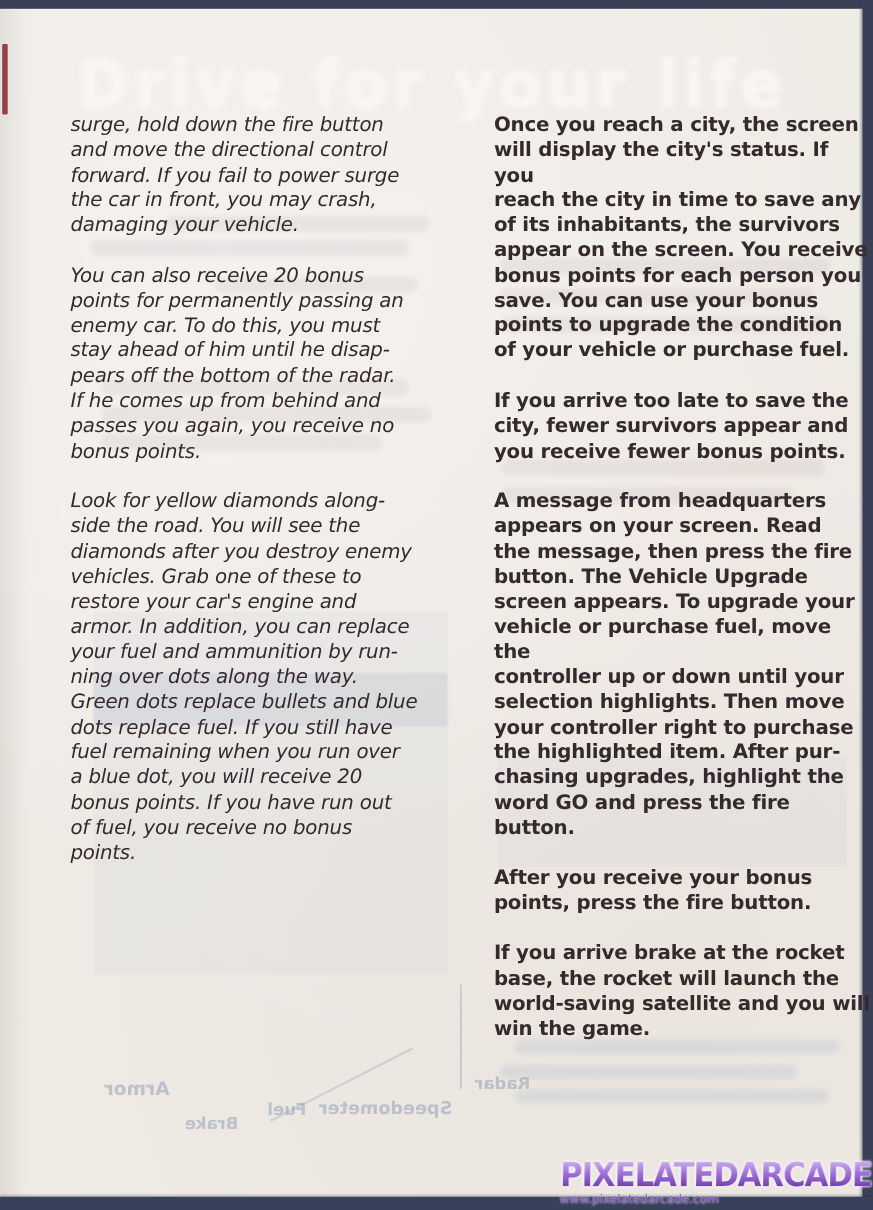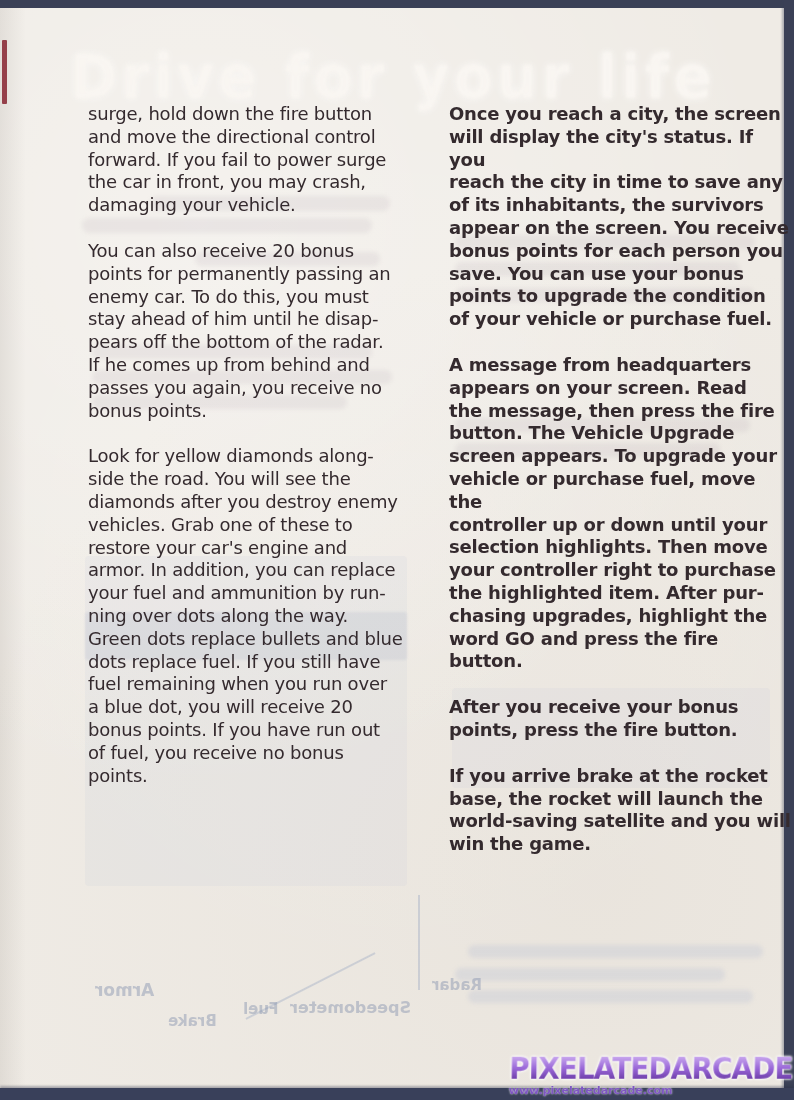--- a/index.html
+++ b/index.html
@@ -27,21 +27,21 @@
     text-shadow:0 0 1px rgba(203,195,184,0.40),0 0 7px rgba(255,255,255,0.65);
     filter:blur(1.3px);
     transform:scaleY(1.05);
   }
 
   
   .col{
     position:absolute;top:103px;width:342px;
     color:#342a2e;font-size:18px;line-height:22.8px;letter-spacing:-0.2px;
   }
-  .col-left{left:88px;}
+  .col-left{left:64px;font-style:italic;}
   .col-right{left:449px;font-weight:bold;}
   .para{margin:0 0 23px 0;white-space:pre-line;}
 
   
   .smudge{position:absolute;border-radius:8px;filter:blur(2px);}
   .smudge.warm{background:rgba(160,150,160,0.13);}
   .smudge.blue{background:rgba(140,160,200,0.17);}
   .bleed-box{position:absolute;background:rgba(172,187,212,0.10);border-radius:4px;}
   .bleed-band{position:absolute;background:rgba(122,142,176,0.13);border-radius:3px;filter:blur(1px);}
   .bleed-line{position:absolute;background:rgba(128,150,186,0.30);filter:blur(0.6px);}
@@ -55,21 +55,21 @@
   
   .watermark{position:absolute;right:2px;bottom:4px;text-align:left;line-height:1;}
   .watermark-title{
     display:block;font-size:28px;font-weight:800;letter-spacing:-1px;
     transform:scaleY(1.08) skewX(-1deg);transform-origin:right bottom;
     background:linear-gradient(180deg,#d3b6f2 0%,#9a68d8 48%,#5c2d96 100%);
     -webkit-background-clip:text;background-clip:text;color:transparent;
     filter:drop-shadow(0 0 1px #ffffff) drop-shadow(0 0 1px rgba(255,255,255,0.9));
   }
   .watermark-url{
-    display:block;font-size:11px;font-weight:bold;color:#7e57c2;
+    display:block;font-size:11px;font-weight:normal;color:#7e57c2;
     margin-top:1px;margin-right:10px;text-shadow:0 0 2px #ffffff;
   }
 </style>
 </head>
 <body>
 
 <div class="page">
 
   <div class="edge-shade-left"></div>
   <div class="border-top"></div>
@@ -139,20 +139,23 @@
   <div class="col col-right">
     <p class="para">Once you reach a city, the screen
 will display the city's status. If you
 reach the city in time to save any
 of its inhabitants, the survivors
 appear on the screen. You receive
 bonus points for each person you
 save. You can use your bonus
 points to upgrade the condition
 of your vehicle or purchase fuel.</p>
+    <p class="para">If you arrive too late to save the
+city, fewer survivors appear and
+you receive fewer bonus points.</p>
     <p class="para">A message from headquarters
 appears on your screen. Read
 the message, then press the fire
 button. The Vehicle Upgrade
 screen appears. To upgrade your
 vehicle or purchase fuel, move the
 controller up or down until your
 selection highlights. Then move
 your controller right to purchase
 the highlighted item. After pur-

